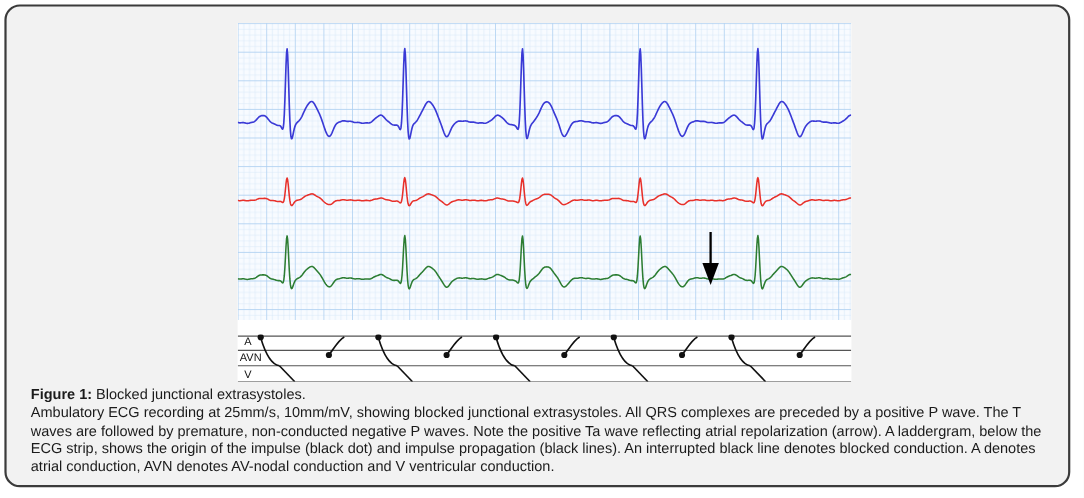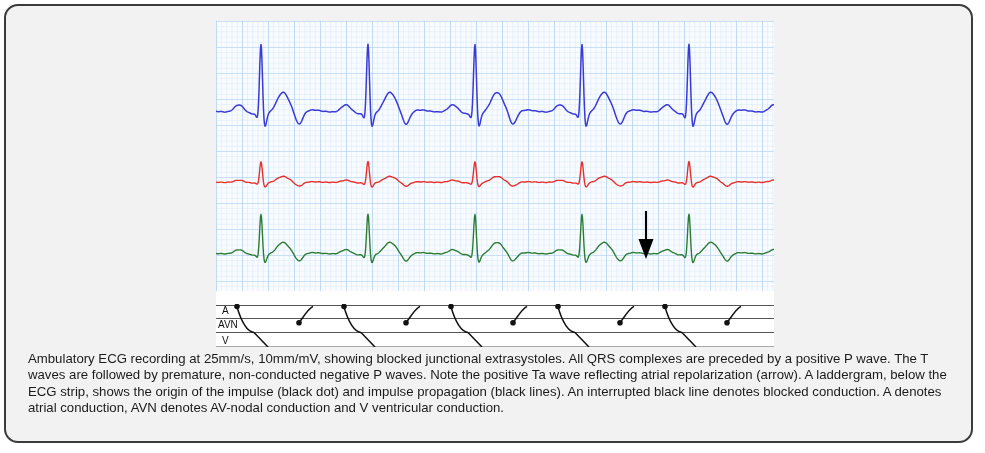--- a/index.html
+++ b/index.html
@@ -108,16 +108,18 @@
           </g>
         <text class="lad-label" id="ladLblA" x="6" y="10">A</text>
         <text class="lad-label" id="ladLblAVN" x="2" y="24">AVN</text>
         <text class="lad-label" id="ladLblV" x="6" y="40">V</text>
       </svg>
     </div>
 
   </div>
 
   <div class="caption">
+    <span class="cap-line"><b>Figure 1:</b>
+      <span>Blocked junctional extrasystoles.</span></span>
     <span class="cap-line">Ambulatory ECG recording at 25mm/s, 10mm/mV, showing blocked junctional extrasystoles. All QRS complexes are preceded by a positive P wave. The T waves are followed by premature, non-conducted negative P waves. Note the positive Ta wave reflecting atrial repolarization (arrow). A laddergram, below the ECG strip, shows the origin of the impulse (black dot) and impulse propagation (black lines). An interrupted black line denotes blocked conduction. A denotes atrial conduction, AVN denotes AV-nodal conduction and V ventricular conduction.</span>
   </div>
 
 </div>
 
 </body></html>

